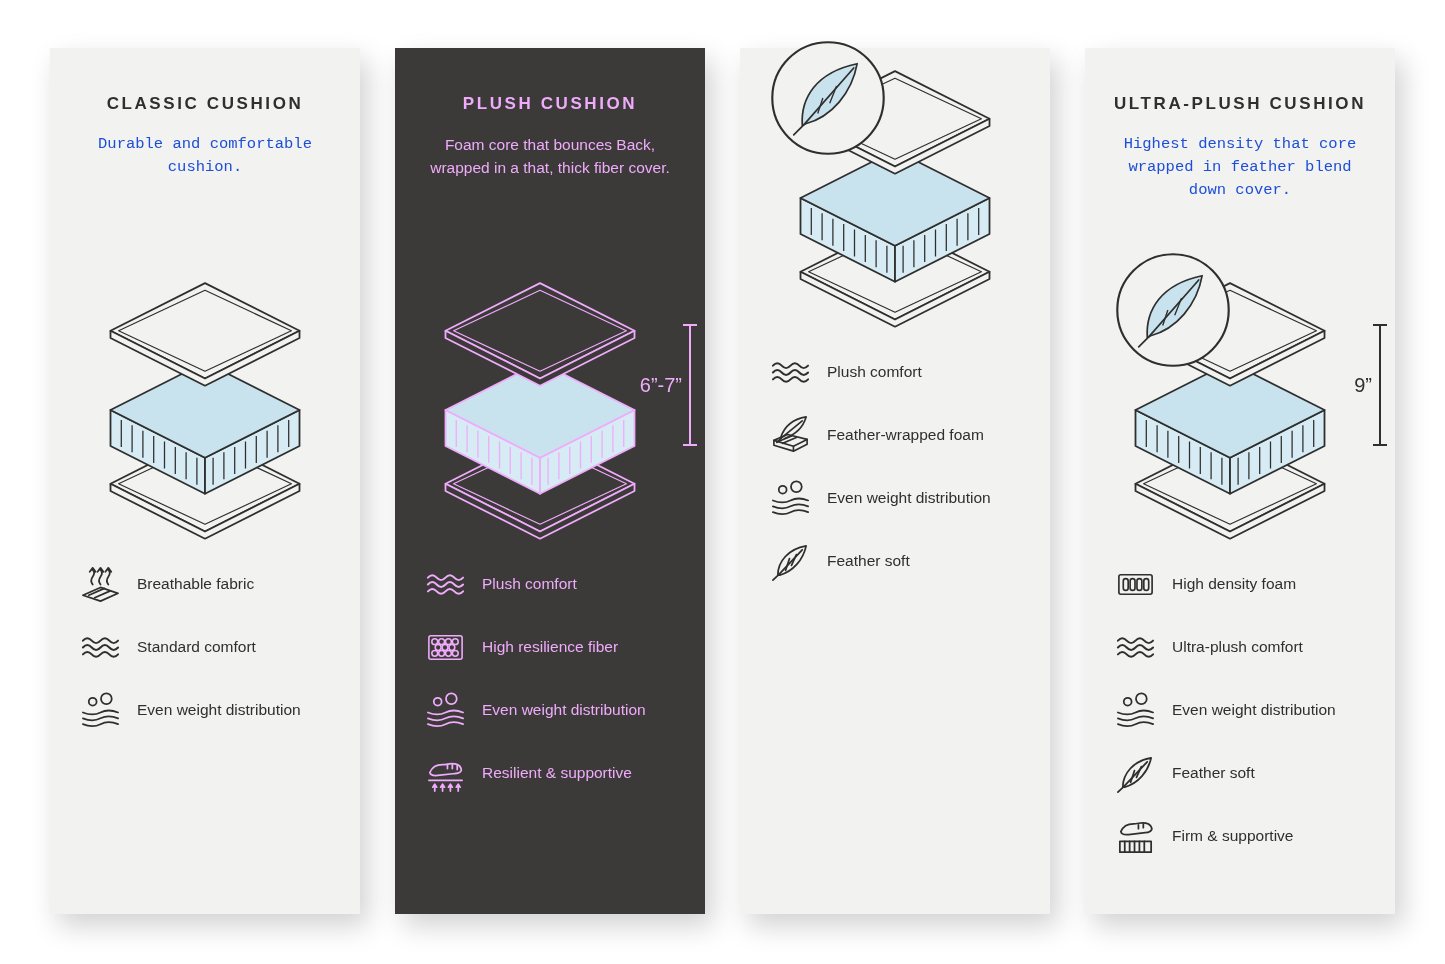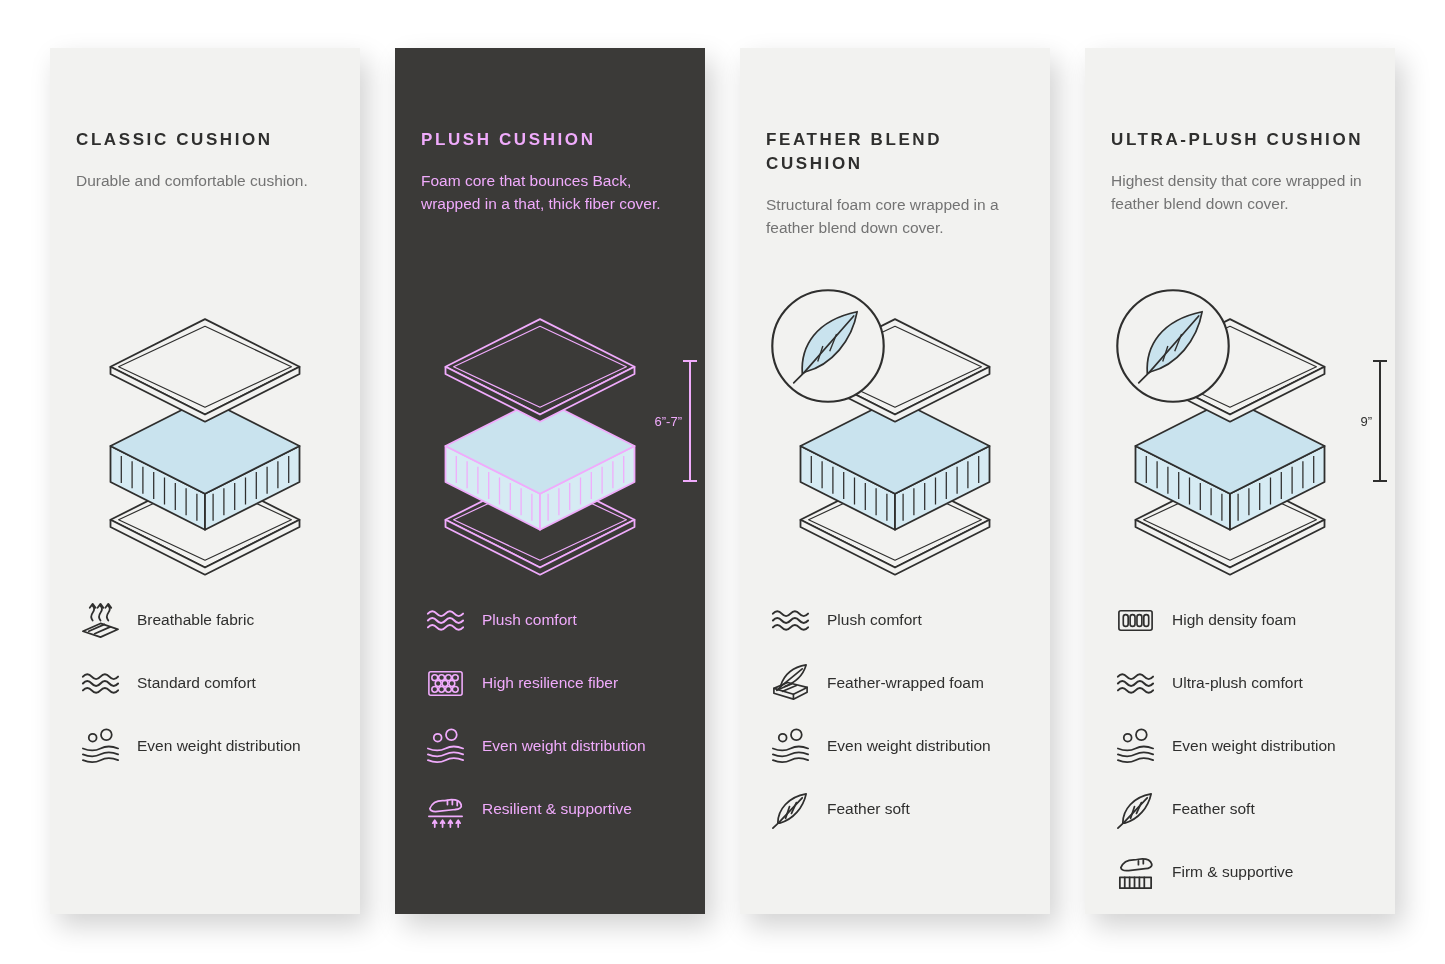--- a/index.html
+++ b/index.html
@@ -9,33 +9,33 @@
   .canvas { width:1445px; height:964px; display:flex; justify-content:center; gap:35px; padding-top:48px; }
 
   .card {
     width:310px; height:866px; padding:0 26px; position:relative;
     background:var(--card-bg);
     box-shadow: 8px 12px 26px rgba(0,0,0,0.18);
   }
   .card.light { --card-bg:#f2f2f0; color:#2f2f2e; }
   .card.dark  { --card-bg:#3b3a38; color:#f0abfc; }
 
-  .card-header { margin-top:80px; min-height:168px; }
+  .card-header { margin-top:44px; min-height:168px; text-align:center; }
   .title { font-size:17px; font-weight:700; letter-spacing:2.6px; line-height:1.4; }
   .desc  { margin-top:17px; font-size:15.5px; line-height:1.5; }
-  .card.light .desc { color:#737373; }
+  .card.light .desc { color:#1d4ed8;font-family:Liberation Mono, monospace; }
 
   .diagram-wrap { height:300px; position:relative; display:flex; align-items:center; justify-content:center; }
   .cushion-svg { width:216px; height:270px; color:currentColor; }
   .card.has-measure .cushion-svg { position:relative; left:-10px; }
 
   .feather-badge { position:absolute; left:2px; top:-10px; width:120px; height:120px; }
 
   .measure { position:absolute; right:-12px; top:64px; display:flex; align-items:center; gap:7px; }
-  .m-label { font-size:13px; white-space:nowrap; }
+  .m-label { font-size:20px; white-space:nowrap; }
   .m-line  { display:block; width:2px; height:122px; background:currentColor; position:relative; }
   .m-line::before, .m-line::after { content:""; position:absolute; left:-6px; width:14px; height:2px; background:currentColor; }
   .m-line::before { top:0; } .m-line::after { bottom:0; }
 
   .features { list-style:none; margin-top:2px; }
   .feature  { display:flex; align-items:center; min-height:42px; margin-bottom:19px; }
   .f-icon   { flex:0 0 48px; width:48px; height:44px; margin-right:13px; display:flex; align-items:center; justify-content:center; }
   .f-icon svg { width:43px; height:43px; }
   .f-label  { font-size:15.5px; line-height:1.35; }
 
@@ -243,24 +243,20 @@
             <svg viewBox="0 0 44 44">
               <use href="#i-resilient"></use>
             </svg>
           </span>
         <span class="f-label">Resilient &amp; supportive</span>
       </li>
     </ul>
   </section>
 
   <section class="card light">
-    <header class="card-header">
-      <h2 class="title">FEATHER BLEND CUSHION</h2>
-      <p class="desc">Structural foam core wrapped in a feather blend down cover.</p>
-    </header>
     <div class="diagram-wrap">
       <svg class="cushion-svg" viewBox="0 0 240 300">
           <use href="#sym-cushion"></use>
         </svg>
       <svg class="feather-badge" viewBox="0 0 140 140">
           <use href="#sym-feather-badge"></use>
         </svg>
     </div>
     <ul class="features">
       <li class="feature">

